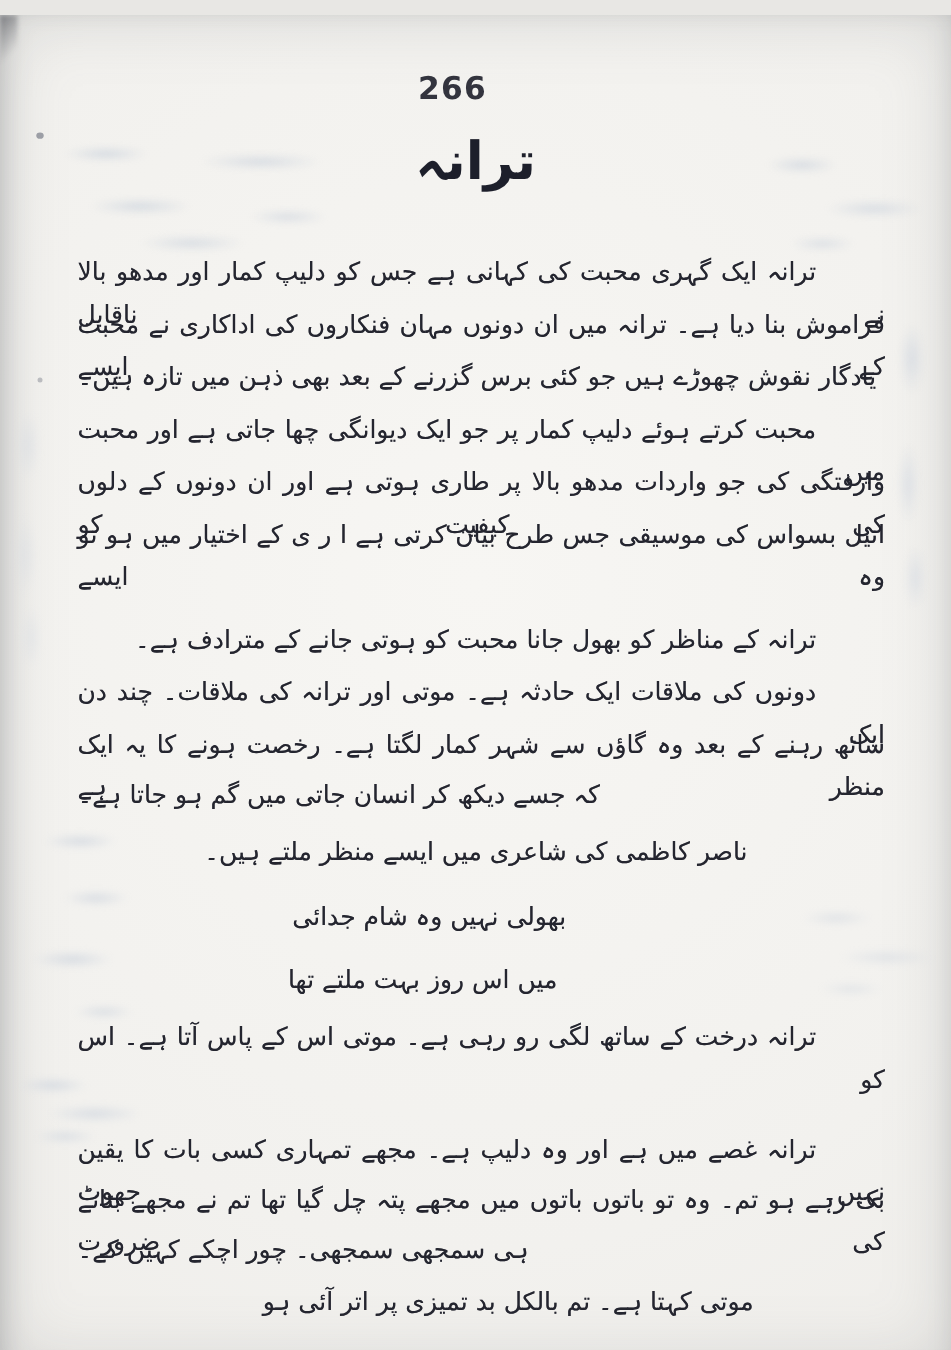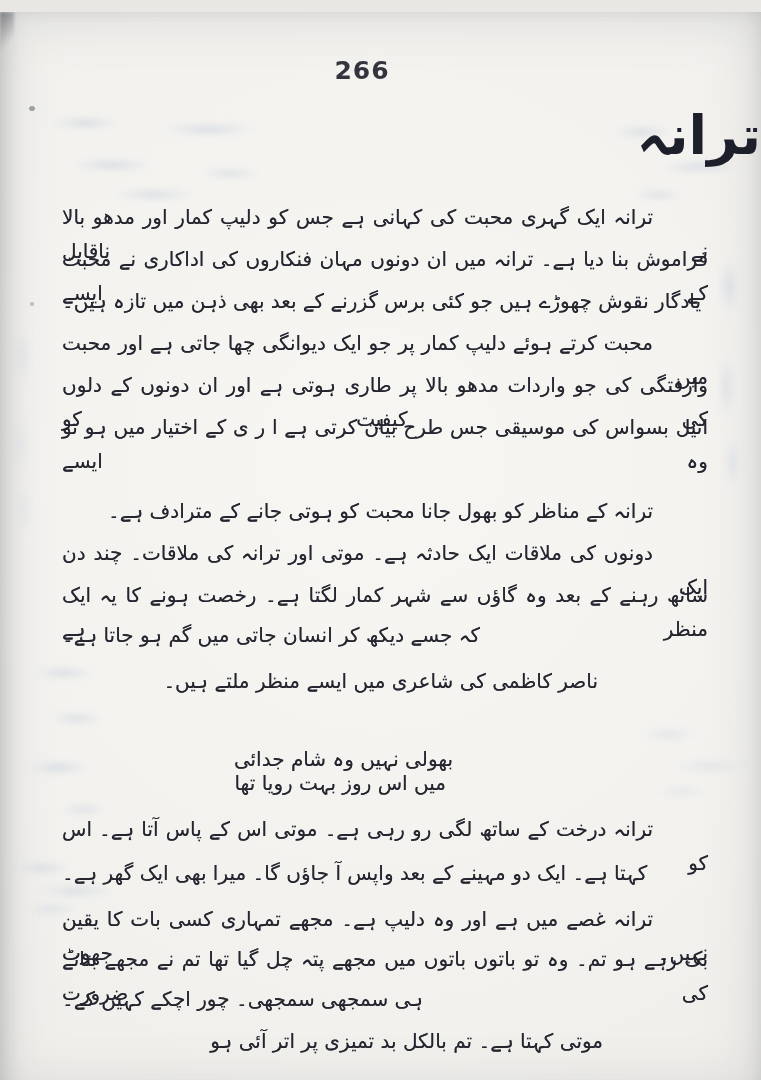--- a/index.html
+++ b/index.html
@@ -14,22 +14,22 @@
     font-family:"DejaVu Sans", sans-serif;
   }
   .page-number{
     position:absolute;top:44px;left:292px;width:140px;
     text-align:center;
     font-size:25px;font-weight:bold;letter-spacing:1px;
     color:#33343e;
   }
   .title{
     position:absolute;top:92px;left:0;width:100%;
-    margin:0;text-align:right;
-    font-size:54px;font-weight:bold;
+    margin:0;text-align:center;
+    font-size:42px;font-weight:bold;
     color:#1d1f2b;
     direction:rtl;
   }
   .ln{
     position:absolute;left:62px;right:53px;
     margin:0;
     direction:rtl;
     font-size:20px;line-height:34px;
     color:#24252f;
     text-shadow:0 0 .5px rgba(30,32,44,.55);
@@ -104,25 +104,24 @@
   <p class="ln jst" style="top:398px" dir="rtl">انیل بسواس کی موسیقی جس طرح بیان کرتی ہے ا ر ی کے اختیار میں ہو تو وہ ایسے</p>
 
   <p class="ln strt" style="top:482px;padding-right:55px" dir="rtl">ترانہ کے مناظر کو بھول جانا محبت کو ہوتی جانے کے مترادف ہے۔</p>
 
   <p class="ln jst ind" style="top:524px" dir="rtl">دونوں کی ملاقات ایک حادثہ ہے۔ موتی اور ترانہ کی ملاقات۔ چند دن ایک</p>
   <p class="ln jst" style="top:566px" dir="rtl">ساتھ رہنے کے بعد وہ گاؤں سے شہر کمار لگتا ہے۔ رخصت ہونے کا یہ ایک منظر ہے</p>
   <p class="ln endl" style="top:606px" dir="rtl">کہ جسے دیکھ کر انسان جاتی میں گم ہو جاتا ہے۔</p>
 
   <p class="ln strt" style="top:652px;padding-right:110px" dir="rtl">ناصر کاظمی کی شاعری میں ایسے منظر ملتے ہیں۔</p>
 
-  <p class="ln strt" style="top:730px;padding-right:255px" dir="rtl">بھولی نہیں وہ شام جدائی</p>
-  <p class="ln strt" style="top:754px;padding-right:262px" dir="rtl">میں اس روز بہت رویا تھا</p>
+  <p class="ln strt" style="top:704px;padding-right:255px" dir="rtl">بھولی نہیں وہ شام جدائی</p>
+  <p class="ln strt" style="top:754px;padding-right:262px" dir="rtl">میں اس روز بہت ملتے تھا</p>
 
   <p class="ln jst ind" style="top:800px" dir="rtl">ترانہ درخت کے ساتھ لگی رو رہی ہے۔ موتی اس کے پاس آتا ہے۔ اس کو</p>
-  <p class="ln endl" style="top:844px" dir="rtl">کہتا ہے۔ ایک دو مہینے کے بعد واپس آ جاؤں گا۔ میرا بھی ایک گھر ہے۔</p>
 
   <p class="ln jst ind" style="top:890px" dir="rtl">ترانہ غصے میں ہے اور وہ دلیپ ہے۔ مجھے تمہاری کسی بات کا یقین نہیں۔ جھوٹ</p>
   <p class="ln jst" style="top:930px" dir="rtl">بک رہے ہو تم۔ وہ تو باتوں باتوں میں مجھے پتہ چل گیا تھا تم نے مجھے بتانے کی ضرورت</p>
   <p class="ln endl" style="top:970px" dir="rtl">ہی سمجھی سمجھی۔ چور اچکے کہیں کے۔</p>
 
   <p class="ln strt" style="top:1012px;padding-right:105px" dir="rtl">موتی کہتا ہے۔ تم بالکل بد تمیزی پر اتر آئی ہو</p>
 
 </div>
 
 </body></html>

